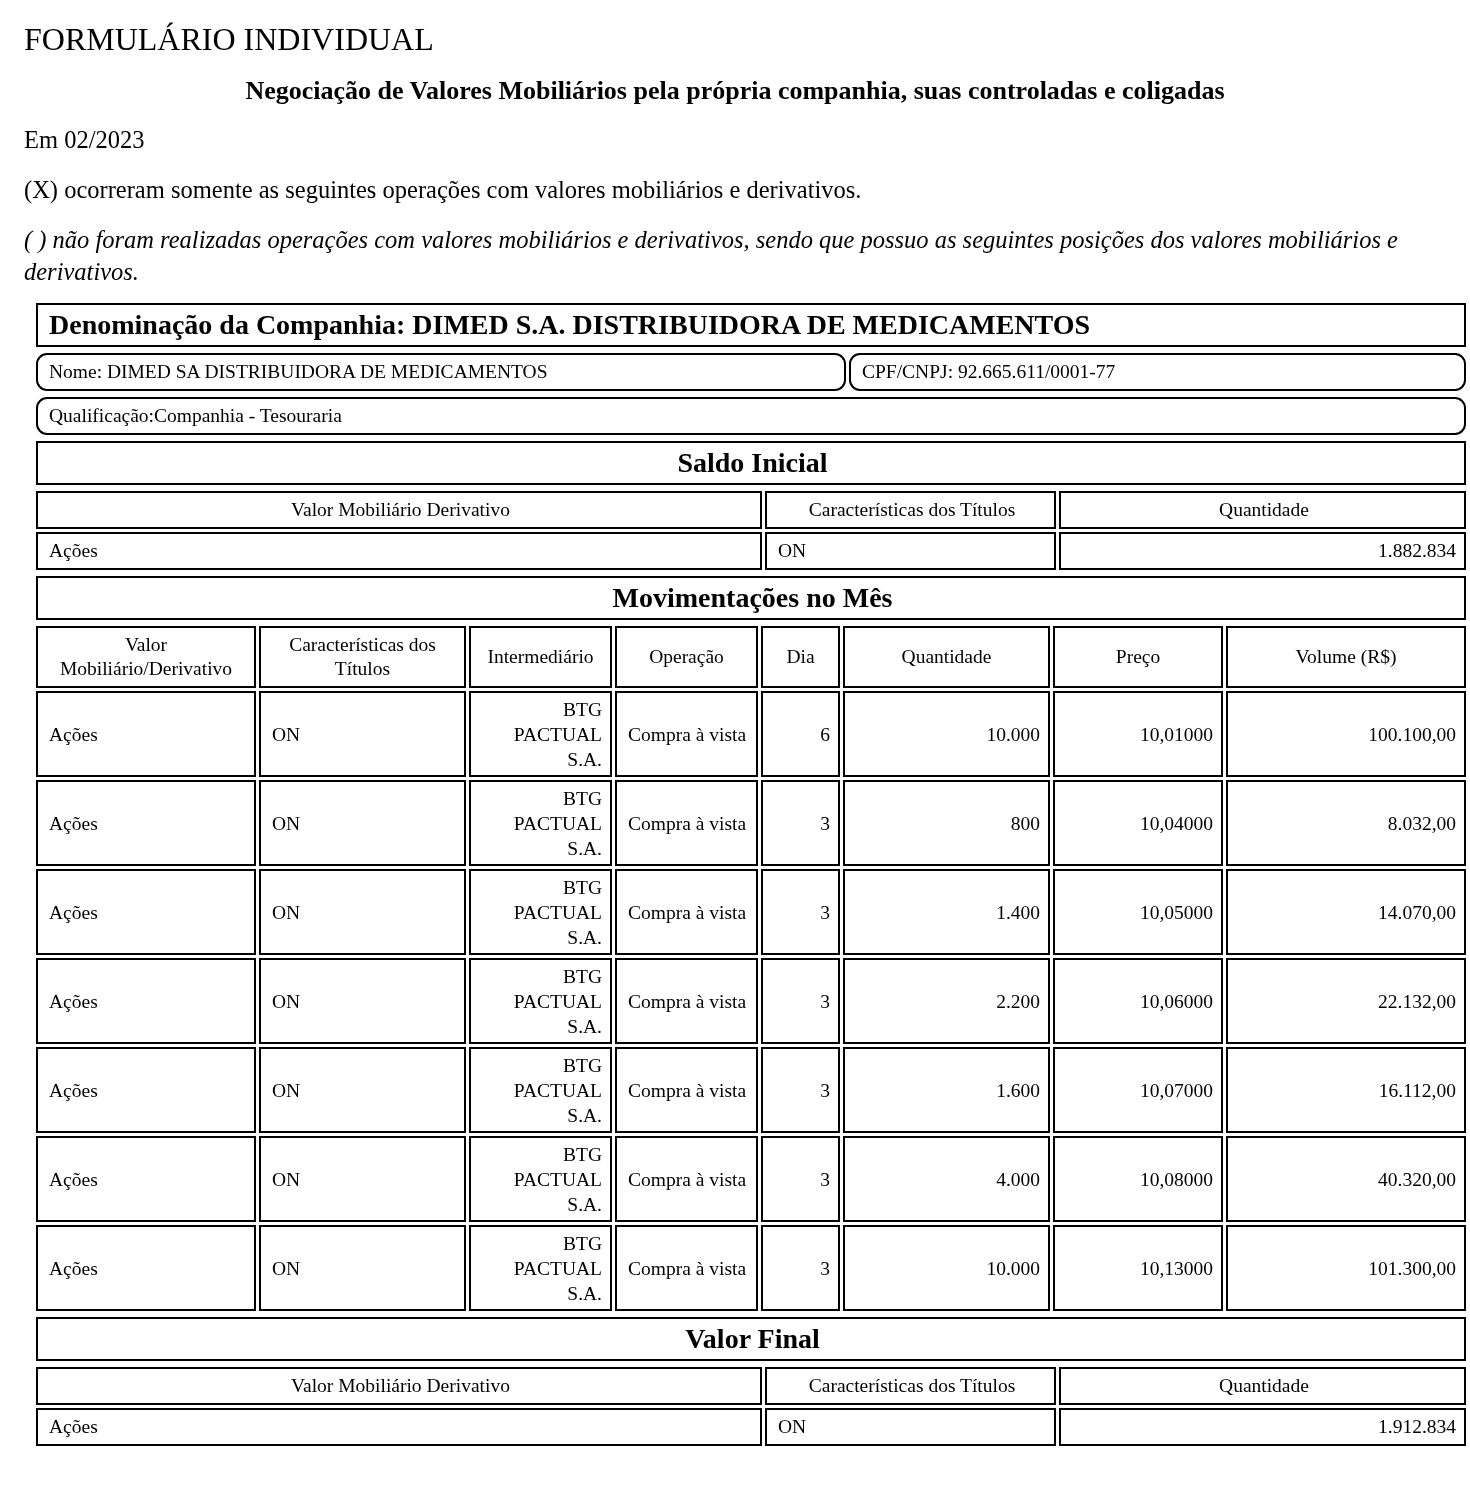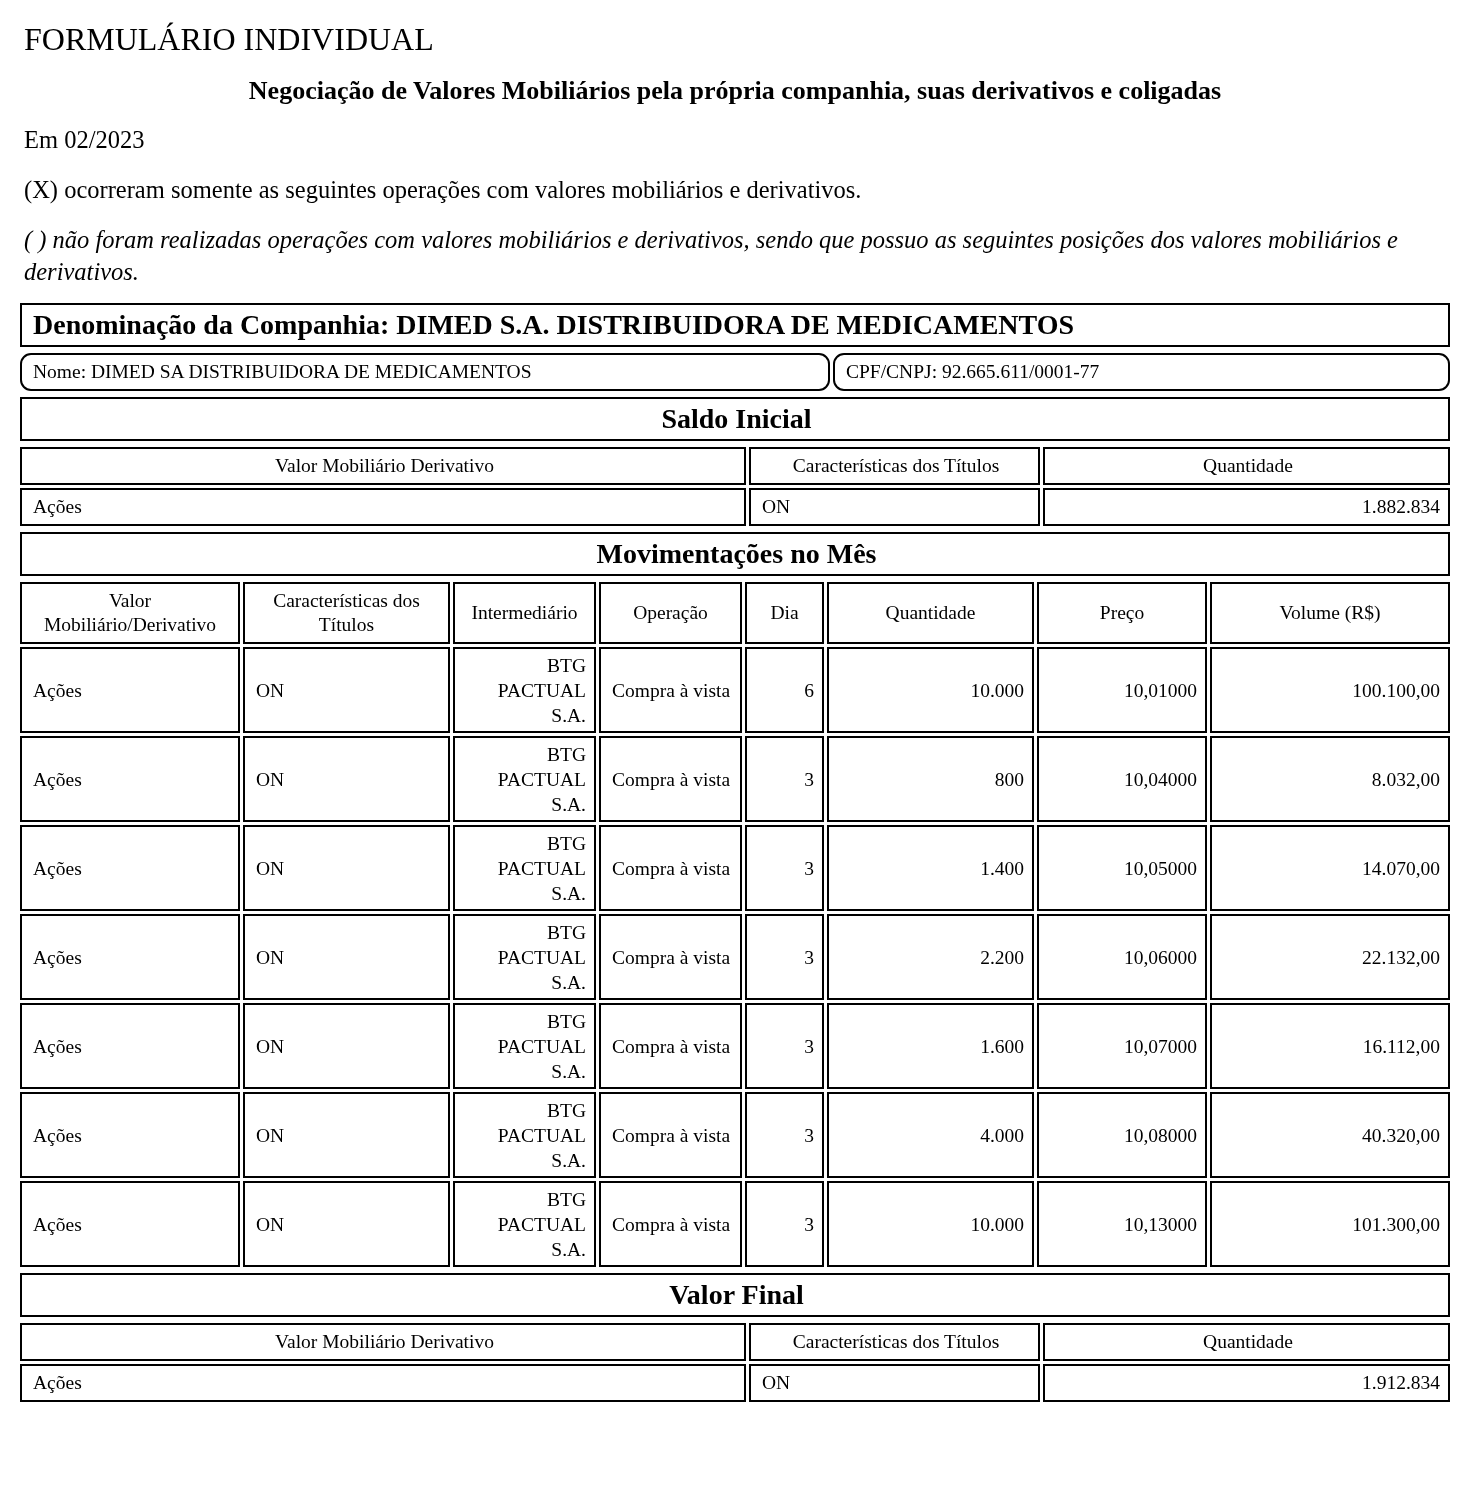--- a/index.html
+++ b/index.html
@@ -68,26 +68,26 @@
   .colhead { font-size: 19.5px; text-align: center; height: 34px; line-height: 24px; }
   .colhead2 { font-size: 19.5px; text-align: center; height: 58px; line-height: 24px; padding: 0 4px; }
   .cell { font-size: 19.5px; height: 34px; }
   .mv-cell { font-size: 19.5px; height: 82px; line-height: 25px; }
   .mv-cell.right { }
 </style>
 </head>
 <body>
 
 <h1 class="form-title">FORMULÁRIO INDIVIDUAL</h1>
-<h2 class="subtitle">Negociação de Valores Mobiliários pela própria companhia, suas derivativos e coligadas</h2>
+<h2 class="subtitle">Negociação de Valores Mobiliários pela própria companhia, suas controladas e coligadas</h2>
 <p class="para p-date">Em 02/2023</p>
 <p class="para p-x">(X) ocorreram somente as seguintes operações com valores mobiliários e derivativos.</p>
 <p class="para p-none">( ) não foram realizadas operações com valores mobiliários e derivativos, sendo que possuo as seguintes posições dos valores mobiliários e derivativos.</p>
 
-<div class="wrap" style="padding-top:12px;">
+<div class="wrap" style="padding-top:12px;margin-left:16px;">
 
   <table class="grid">
     <tbody>
         <tr>
       <td class="h-company">Denominação da Companhia: DIMED S.A. DISTRIBUIDORA DE MEDICAMENTOS</td>
     </tr>
   </tbody>
     </table>
 
   <table class="grid">
@@ -96,20 +96,27 @@
         <col>
       </colgroup>
     <tbody>
         <tr>
       <td class="small">Nome: DIMED SA DISTRIBUIDORA DE MEDICAMENTOS</td>
       <td class="small">CPF/CNPJ: 92.665.611/0001-77</td>
     </tr>
   </tbody>
     </table>
 
+  <table class="grid">
+    <tbody>
+        <tr>
+      <td class="small">Qualificação:Companhia - Tesouraria</td>
+    </tr>
+  </tbody>
+    </table>
 
   <table class="grid">
     <tbody>
         <tr>
       <td class="section-h">Saldo Inicial</td>
     </tr>
   </tbody>
     </table>
   <table class="grid">
     <colgroup>

